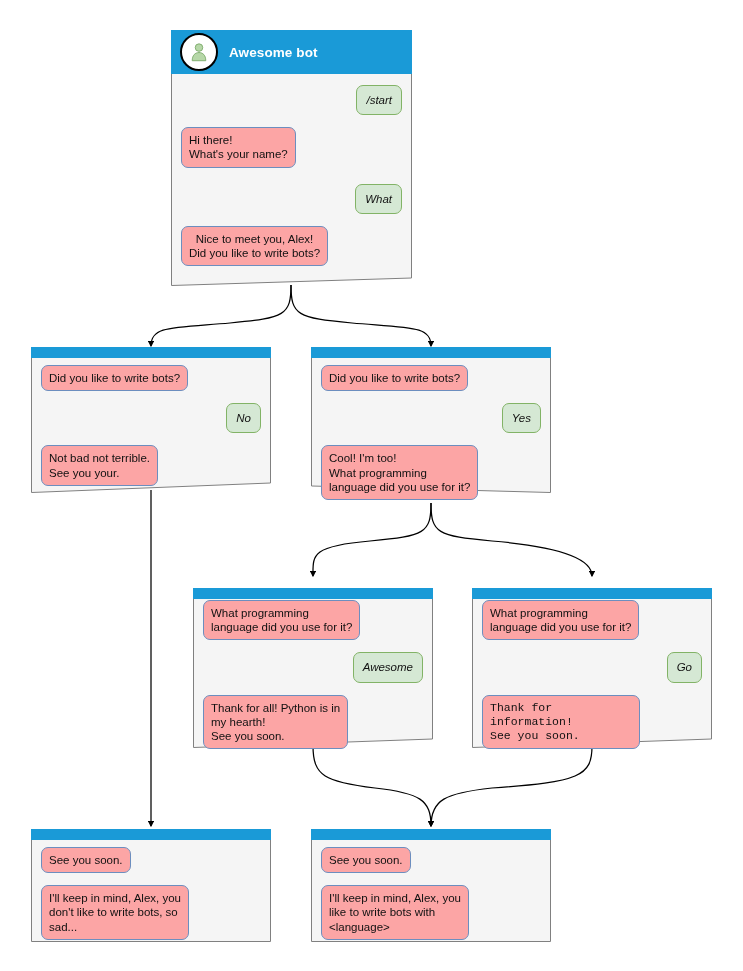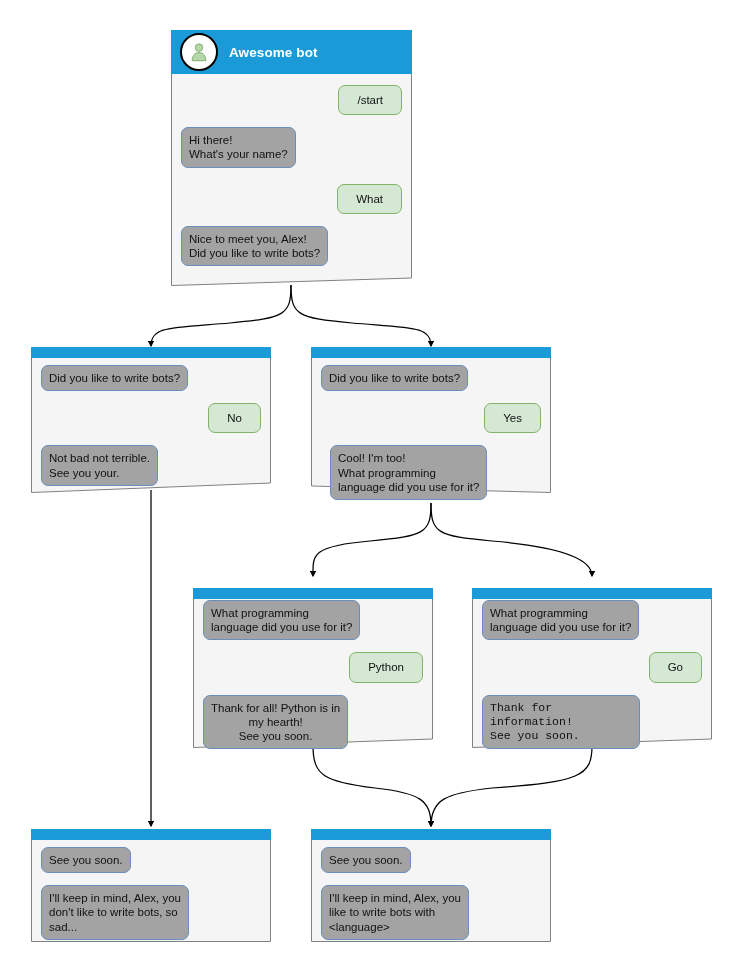--- a/index.html
+++ b/index.html
@@ -45,27 +45,28 @@
 
   .msg{
     box-sizing:border-box;
     font-size:11.5px;line-height:14.2px;
     border-radius:7px;
     padding:5px 7px 5px 7px;
     white-space:pre-line;
     max-width:72%;
   }
   .msg.bot{
-    background:#a3a3a3;border:1px solid #6c8ebf;
+    background:#fca5a5;border:1px solid #6c8ebf;
     align-self:flex-start;color:#111;
   }
   .msg.user{
     background:#d5e8d4;border:1px solid #82b366;
     align-self:flex-end;color:#111;text-align:center;
-    padding:7px 18px;
+    padding:7px 9px;
+    font-style:italic;
   }
   .gap-m{height:12px;}
   .gap-l{height:16px;}
 </style>
 </head>
 <body>
 
 <div id="canvas">
 
   <svg class="edges" viewBox="0 0 743 971" width="743" height="971" xmlns="http://www.w3.org/2000/svg">
@@ -105,21 +106,21 @@
         <span class="node-title">Awesome bot</span>
       </div>
       <div class="node-body" style="padding-top:11px;">
         <div class="msg user">/start</div>
         <div class="gap-m"></div>
         <div class="msg bot" style="max-width:52%;">Hi there!
 What's your name?</div>
         <div class="gap-l"></div>
         <div class="msg user">What</div>
         <div class="gap-m"></div>
-        <div class="msg bot" style="max-width:76%;">Nice to meet you, Alex!
+        <div class="msg bot" style="max-width:76%;text-align:center;">Nice to meet you, Alex!
 Did you like to write bots?</div>
       </div>
     </div>
   </div>
 
   <div class="node" style="left:31px;top:347px;width:240px;height:146px;">
     <svg class="node-shape" viewBox="0 0 240 146" preserveAspectRatio="none">
       <path d="M 0.5,0.5 L 239.5,0.5 L 239.5,136 L 0.5,145.5 Z" fill="#f5f5f5" stroke="#808080" stroke-width="1" vector-effect="non-scaling-stroke"></path>
     </svg>
     <div class="node-content">
@@ -139,40 +140,40 @@
     <svg class="node-shape" viewBox="0 0 240 146" preserveAspectRatio="none">
       <path d="M 0.5,0.5 L 239.5,0.5 L 239.5,145.5 L 0.5,139 Z" fill="#f5f5f5" stroke="#808080" stroke-width="1" vector-effect="non-scaling-stroke"></path>
     </svg>
     <div class="node-content">
       <div class="node-header bare"></div>
       <div class="node-body" style="padding-top:7px;">
         <div class="msg bot" style="max-width:76%;">Did you like to write bots?</div>
         <div class="gap-m"></div>
         <div class="msg user">Yes</div>
         <div class="gap-m"></div>
-        <div class="msg bot" style="max-width:72%;margin-left:9px;">Cool! I'm too!
+        <div class="msg bot" style="max-width:72%;">Cool! I'm too!
 What programming
 language did you use for it?</div>
       </div>
     </div>
   </div>
 
   <div class="node" style="left:193px;top:588px;width:240px;height:160px;">
     <svg class="node-shape" viewBox="0 0 240 160" preserveAspectRatio="none">
       <path d="M 0.5,0.5 L 239.5,0.5 L 239.5,151 L 0.5,159.5 Z" fill="#f5f5f5" stroke="#808080" stroke-width="1" vector-effect="non-scaling-stroke"></path>
     </svg>
     <div class="node-content">
       <div class="node-header bare"></div>
       <div class="node-body" style="padding-top:1px;">
         <div class="msg bot" style="max-width:76%;">What programming
 language did you use for it?</div>
         <div class="gap-m"></div>
-        <div class="msg user">Python</div>
-        <div class="gap-m"></div>
-        <div class="msg bot" style="max-width:74%;text-align:center;">Thank for all! Python is in
+        <div class="msg user">Awesome</div>
+        <div class="gap-m"></div>
+        <div class="msg bot" style="max-width:74%;">Thank for all! Python is in
 my hearth!
 See you soon.</div>
       </div>
     </div>
   </div>
 
   <div class="node" style="left:472px;top:588px;width:240px;height:160px;">
     <svg class="node-shape" viewBox="0 0 240 160" preserveAspectRatio="none">
       <path d="M 0.5,0.5 L 239.5,0.5 L 239.5,151 L 0.5,159.5 Z" fill="#f5f5f5" stroke="#808080" stroke-width="1" vector-effect="non-scaling-stroke"></path>
     </svg>

